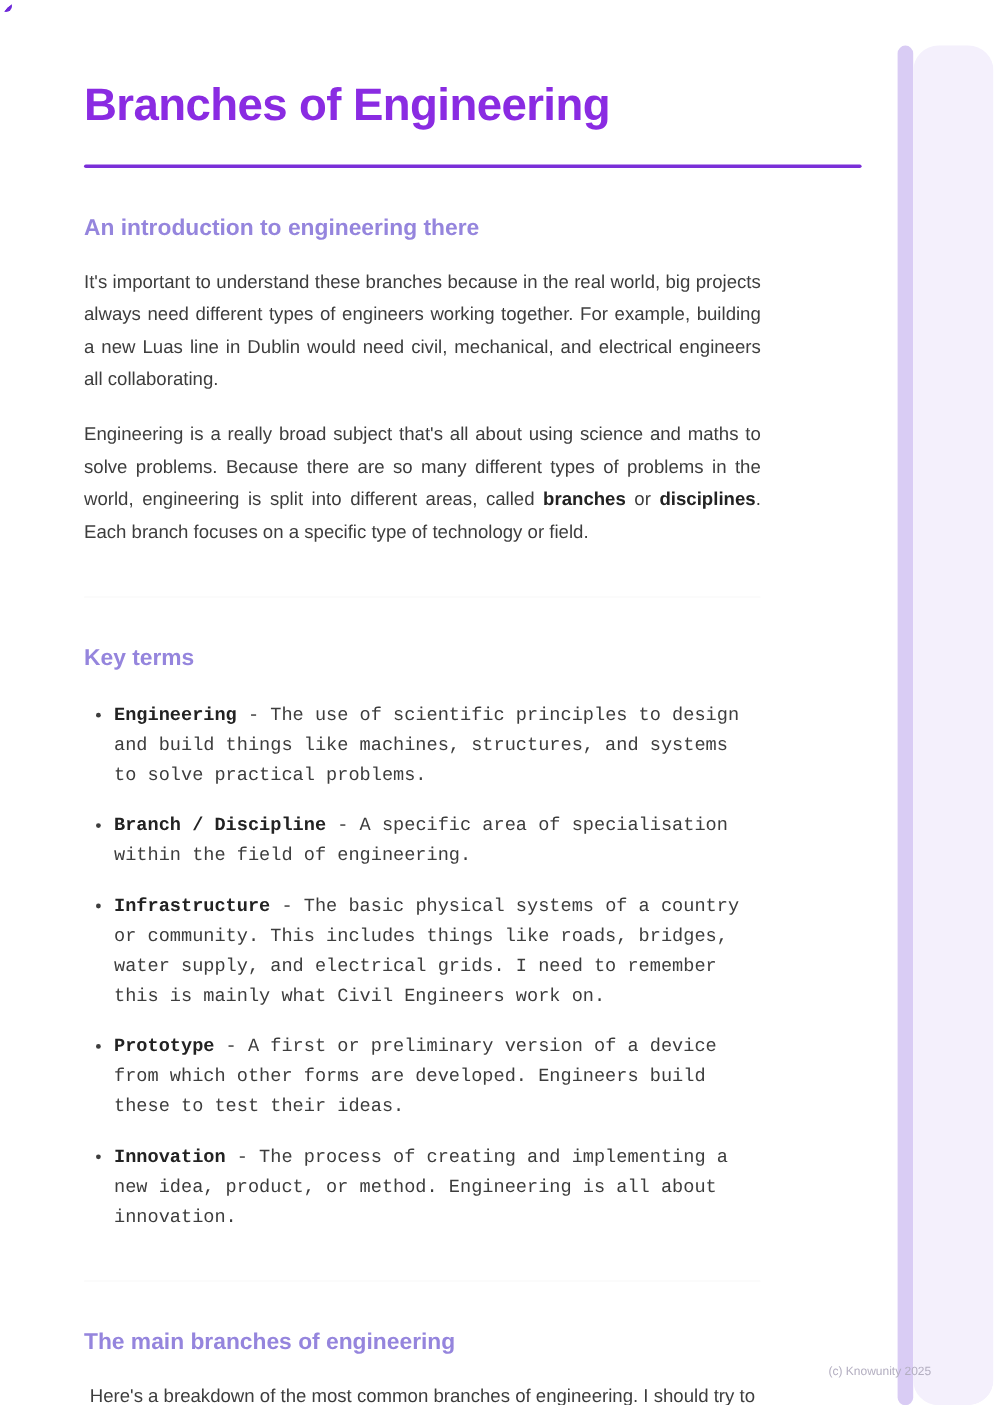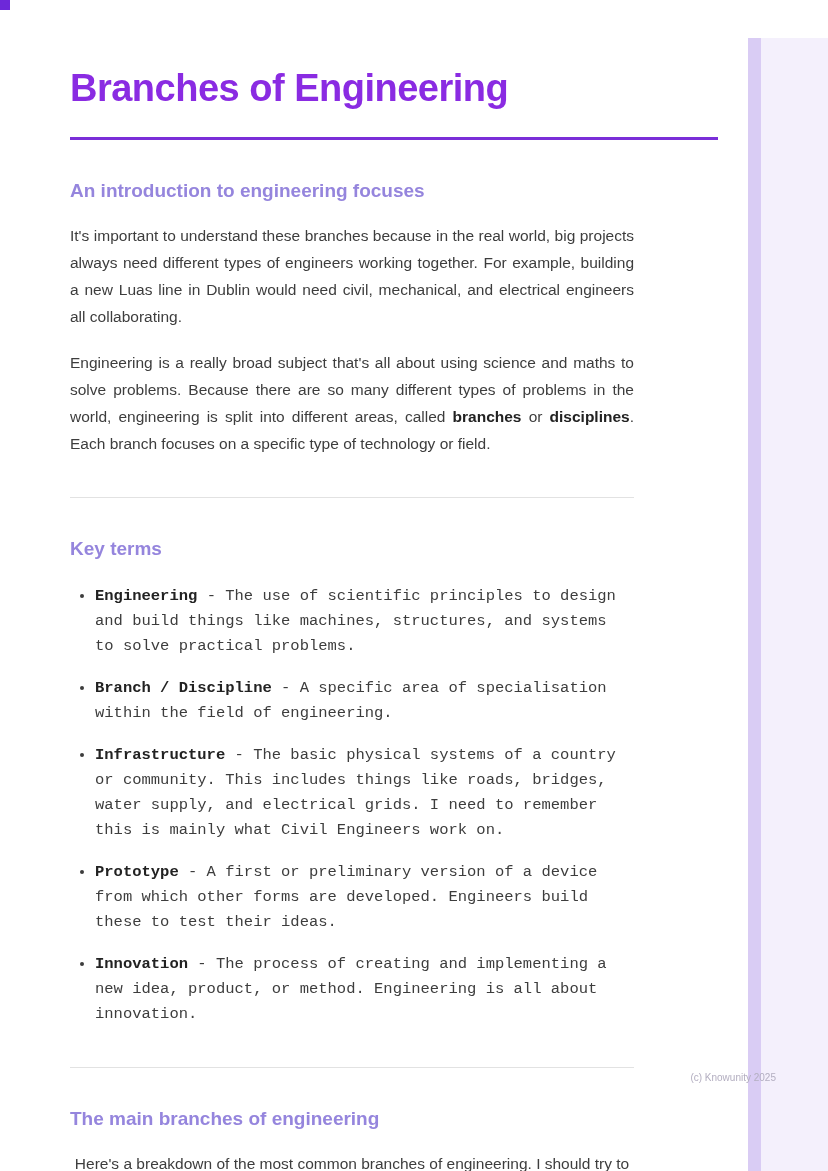--- a/index.html
+++ b/index.html
@@ -1,15 +1,15 @@
 <!DOCTYPE html>
 <html><head>
 <meta charset="utf-8">
 <style>
-  * { margin: 0; padding: 0; box-sizing: border-box; }
+  * { margin: 0; padding: 0; box-sizing: border-box; border-radius: 21px; }
   html, body {
     width: 828px; height: 1171px;
     background: #ffffff;
     font-family: "Liberation Sans", sans-serif;
     overflow: hidden;
   }
   .page {
     position: relative;
     width: 828px; height: 1171px;
     background: #ffffff;
@@ -82,40 +82,40 @@
     font-family: Liberation Mono, monospace;
   }
   li {
     font-size: 15.5px;
     line-height: 25px;
     color: #3d3d3d;
     margin-bottom: 17px;
   }
   .footer {
     position: absolute;
-    top: 1072px; right: 52px;
+    top: 1138px; right: 52px;
     font-size: 10px;
     color: #b3aec0;
   }
 </style>
 </head>
 <body>
 
 <div class="page">
 
   <div class="corner-accent"></div>
   <div class="side-strip"></div>
   <div class="side-bg"></div>
 
   <div class="content">
 
     <h1>Branches of Engineering</h1>
     <div class="title-rule"></div>
 
-    <h2>An introduction to engineering focuses</h2>
+    <h2>An introduction to engineering there</h2>
     <p class="just"><span>It's important to understand these branches because in the real world, big projects always need different types of engineers working together. For example, building a new Luas line in Dublin would need civil, mechanical, and electrical engineers all collaborating.</span></p>
     <p class="just"><span>Engineering is a really broad subject that's all about using science and maths to solve problems. Because there are so many different types of problems in the world, engineering is split into different areas, called </span><strong>branches</strong><span> or </span><strong>disciplines</strong><span>. Each branch focuses on a specific type of technology or field.</span></p>
 
     <hr>
 
     <h2>Key terms</h2>
     <ul>
       <li><strong>Engineering</strong><span> - The use of scientific principles to design and build things like machines, structures, and systems to solve practical problems.</span></li>
       <li><strong>Branch / Discipline</strong><span> - A specific area of specialisation within the field of engineering.</span></li>
       <li><strong>Infrastructure</strong><span> - The basic physical systems of a country or community. This includes things like roads, bridges, water supply, and electrical grids. I need to remember this is mainly what Civil Engineers work on.</span></li>

